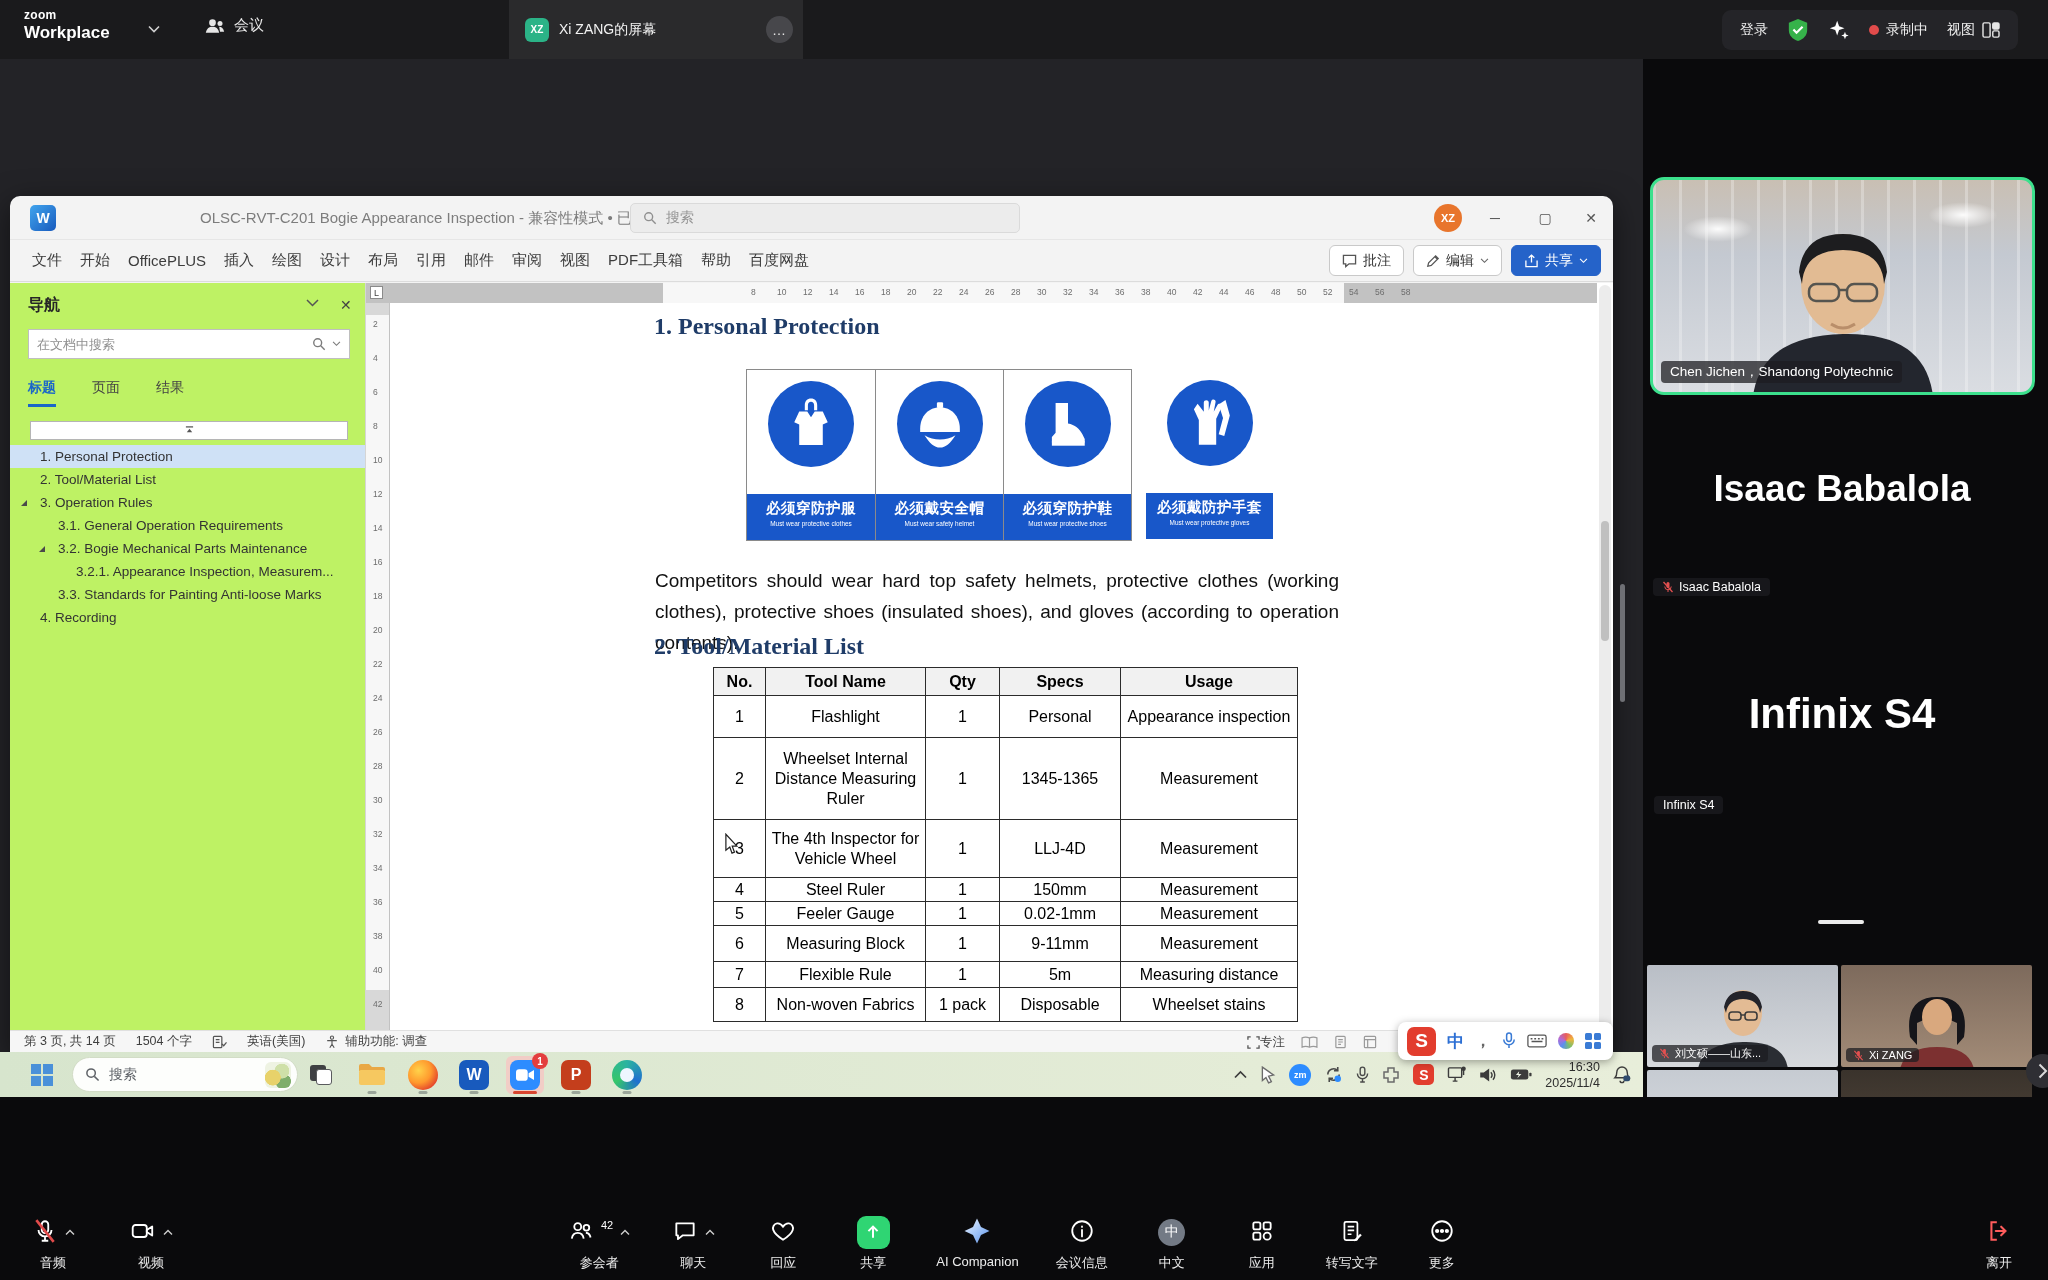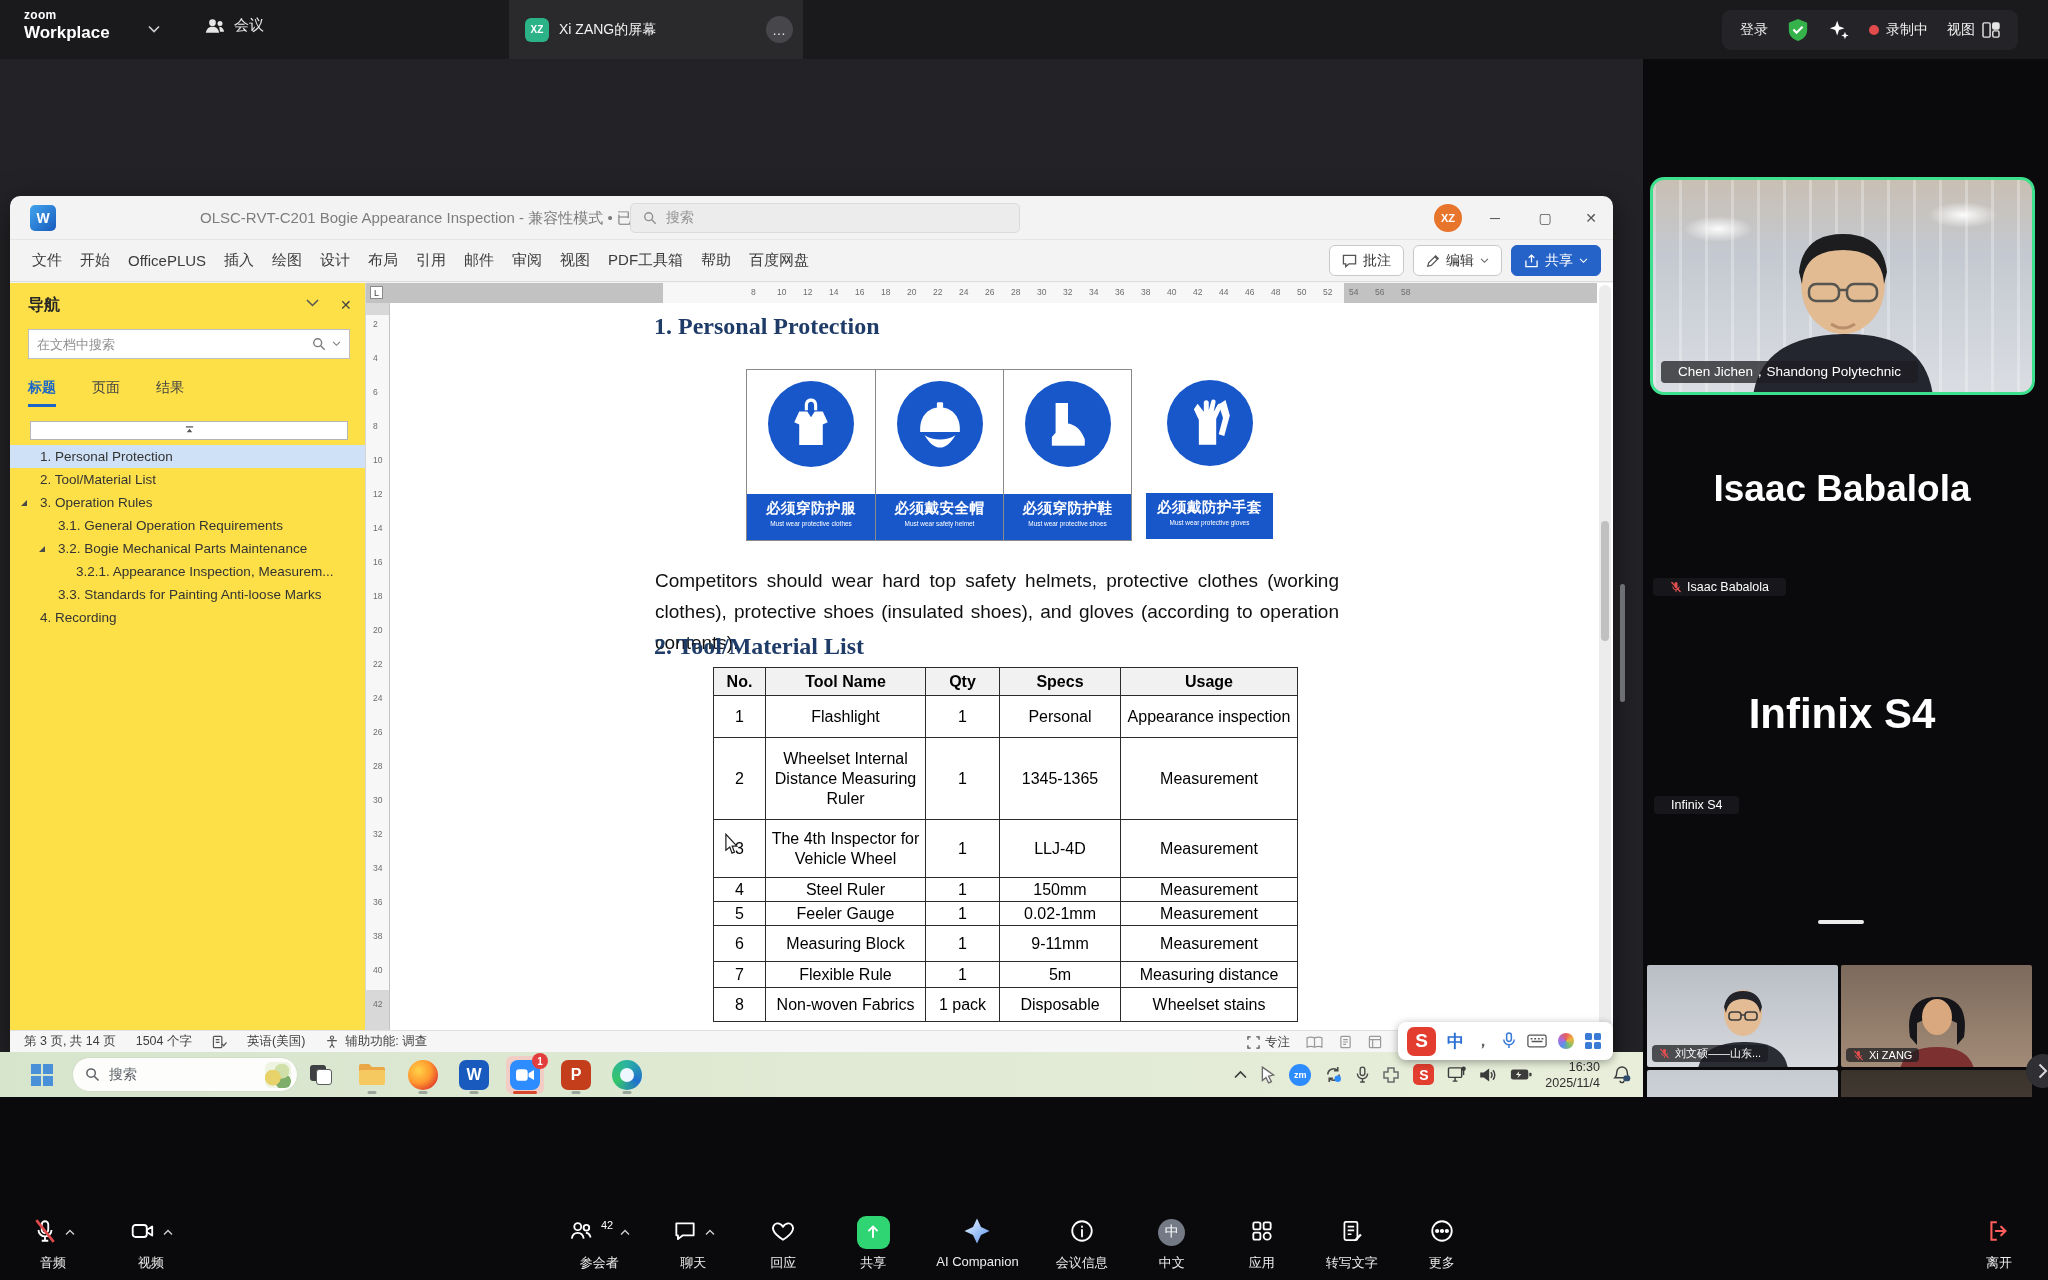--- a/index.html
+++ b/index.html
@@ -35,21 +35,21 @@
 .w-avatar{position:absolute;left:1424px;top:8px;width:28px;height:28px;border-radius:50%;background:#e8752c;color:#fff;font-size:11px;font-weight:700;display:grid;place-items:center}
 .w-ctl{position:absolute;top:0;width:46px;height:44px;display:grid;place-items:center;color:#555;font-size:14px}
 .w-min{left:1462px}.w-max{left:1512px}.w-close{left:1558px}
 .w-menus{position:relative;height:42px;display:flex;align-items:center;gap:18px;padding-left:22px;border-bottom:1px solid #dcdcdc}
 .w-menu{font-size:15px;color:#3c3c3c;white-space:nowrap}
 .w-actions{position:absolute;right:12px;top:5px;display:flex;gap:9px}
 .w-btn{height:31px;border:1px solid #c9c9c9;border-radius:6px;background:#fff;display:flex;align-items:center;gap:6px;padding:0 12px;font-size:14px;color:#333;white-space:nowrap}
 .w-btn.share{background:#2563c9;border-color:#2563c9;color:#fff}
 .w-body{position:absolute;left:0;top:87px;right:0;bottom:22px;background:#fff}
 
-.w-nav{position:absolute;left:0;top:0;width:356px;height:100%;background:#fde047;border-right:1px solid #d5d5d5;z-index:3}
+.w-nav{position:absolute;left:0;top:0;width:356px;height:100%;background:#bef264;border-right:1px solid #d5d5d5;z-index:3}
 .w-nav-title{position:absolute;left:18px;top:12px;font-size:16px;font-weight:700;color:#262626}
 .w-nav-collapse{position:absolute;left:296px;top:16px}
 .w-nav-close{position:absolute;left:330px;top:14px;color:#444;font-size:14px}
 .w-nav-search{position:absolute;left:18px;top:46px;width:322px;height:30px;border:1px solid #bfbfbf;background:#fff;display:flex;align-items:center;padding:0 8px;gap:6px}
 .w-nav-search input{border:none;outline:none;flex:1;font-size:13px;color:#333}
 .w-nav-search input::placeholder{color:#8f8f8f}
 .w-nav-tabs{position:absolute;left:18px;top:96px;display:flex;gap:36px;font-size:14px;color:#444}
 .w-nav-tab{padding-bottom:7px}
 .w-nav-tab.active{color:#1a66c9;border-bottom:3px solid #1a66c9;font-weight:600}
 .w-nav-top{position:absolute;left:20px;top:138px;width:318px;height:19px;border:1px solid #b5b5b5;background:#fff;display:grid;place-items:center}
@@ -91,21 +91,21 @@
 .d-table tr:nth-child(5){height:24px}.d-table tr:nth-child(6){height:24px}
 .d-table tr:nth-child(7){height:36px}.d-table tr:nth-child(8){height:26px}
 .d-table tr:nth-child(9){height:34px}
 .d-cursor{position:absolute;left:333px;top:530px;z-index:5}
 
 .w-scroll{position:absolute;right:2px;top:2px;width:12px;bottom:2px;background:#ececec;border-radius:6px}
 .w-scroll .thumb{position:absolute;left:2px;top:236px;width:8px;height:120px;background:#c0c0c0;border-radius:4px}
 
 .w-status{position:absolute;left:0;bottom:0;width:100%;height:22px;background:#f6f6f6;border-top:1px solid #e0e0e0;display:flex;align-items:center;gap:20px;padding-left:14px;font-size:12.5px;color:#3f3f3f}
 .ws-right{position:absolute;left:1237px;top:0;height:22px;display:flex;align-items:center;gap:16px;color:#3f3f3f}
-.ws-focus{display:flex;align-items:center;gap:5px}
+.ws-focus{display:flex;align-items:center;}
 
 
 .ime{position:absolute;left:1398px;top:1022px;width:215px;height:38px;background:#fff;border-radius:8px;box-shadow:0 2px 8px rgba(0,0,0,.35);display:flex;align-items:center;gap:11px;padding:0 9px;z-index:45}
 .ime-s{width:29px;height:29px;background:#e23d2e;border-radius:7px;color:#fff;font-weight:800;font-size:19px;display:grid;place-items:center}
 .ime-mode{color:#2c6fd4;font-size:17px;font-weight:700}
 .ime-punct{color:#666;font-size:16px;font-weight:700}
 .ime-grid{display:grid;grid-template-columns:7px 7px;grid-gap:2px}
 .ime-grid i{width:7px;height:7px;background:#3a7bd5;border-radius:1.5px}
 .ime-pal{width:16px;height:16px;border-radius:50%;background:conic-gradient(#e85d5d,#f0b43c,#7ac06b,#5b8ff0,#b06bd8,#e85d5d)}
 
@@ -135,21 +135,21 @@
 .zm-circ{width:22px;height:22px;border-radius:50%;background:#2d8cff;color:#fff;font-size:9px;font-weight:700;display:grid;place-items:center}
 .sg-s{width:21px;height:21px;border-radius:5px;background:#e23d2e;color:#fff;font-weight:800;font-size:14px;display:grid;place-items:center}
 .tb-clock{text-align:right;font-size:12.5px;line-height:16px;color:#2e2e2e}
 
 
 .tile-speaker{position:absolute;left:1650px;top:177px;width:385px;height:218px;border:3px solid #3ce08d;border-radius:14px;overflow:hidden;background:linear-gradient(180deg,#c9bfb3 0%,#c4c9d1 35%,#dadde2 100%)}
 .tile-speaker .slats{position:absolute;inset:0;background:repeating-linear-gradient(90deg,rgba(255,255,255,.28) 0 3px,transparent 3px 26px)}
 .tile-speaker .light1,.tile-speaker .light2{position:absolute;width:70px;height:26px;border-radius:50%;background:radial-gradient(ellipse,rgba(255,255,255,.95),rgba(255,255,255,0) 70%)}
 .light1{left:30px;top:36px}.light2{right:34px;top:22px}
 .tile-speaker svg.person{position:absolute;left:50%;bottom:-4px;transform:translateX(-50%);width:300px;height:190px}
-.vtag{position:absolute;display:flex;align-items:center;gap:5px;background:rgba(28,28,32,.74);border-radius:4px;padding:2px 17px;color:#fff;white-space:nowrap}
+.vtag{position:absolute;display:flex;align-items:center;gap:5px;background:rgba(28,28,32,.74);border-radius:4px;padding:2px 9px;color:#fff;white-space:nowrap}
 .vtag.speaker{left:8px;bottom:9px;font-size:13.5px}
 .bigname{position:absolute;left:1646px;width:392px;text-align:center;color:#fff;font-weight:600}
 .bigname.b1{top:468px;font-size:37px}
 .bigname.b2{top:690px;font-size:42px}
 .vtag.t1{left:1653px;top:578px;font-size:12.5px}
 .vtag.t2{left:1654px;top:796px;font-size:12.5px}
 .panel-divider{position:absolute;left:1818px;top:920px;width:46px;height:4px;border-radius:2px;background:#ececec}
 .gtile{position:absolute;width:191px;height:102px;overflow:hidden;border-radius:2px}
 .gtile svg.person{position:absolute;left:50%;bottom:-2px;transform:translateX(-50%);width:150px;height:92px}
 .gtile .vtag{left:5px;bottom:5px;font-size:11px;padding:1px 7px}

